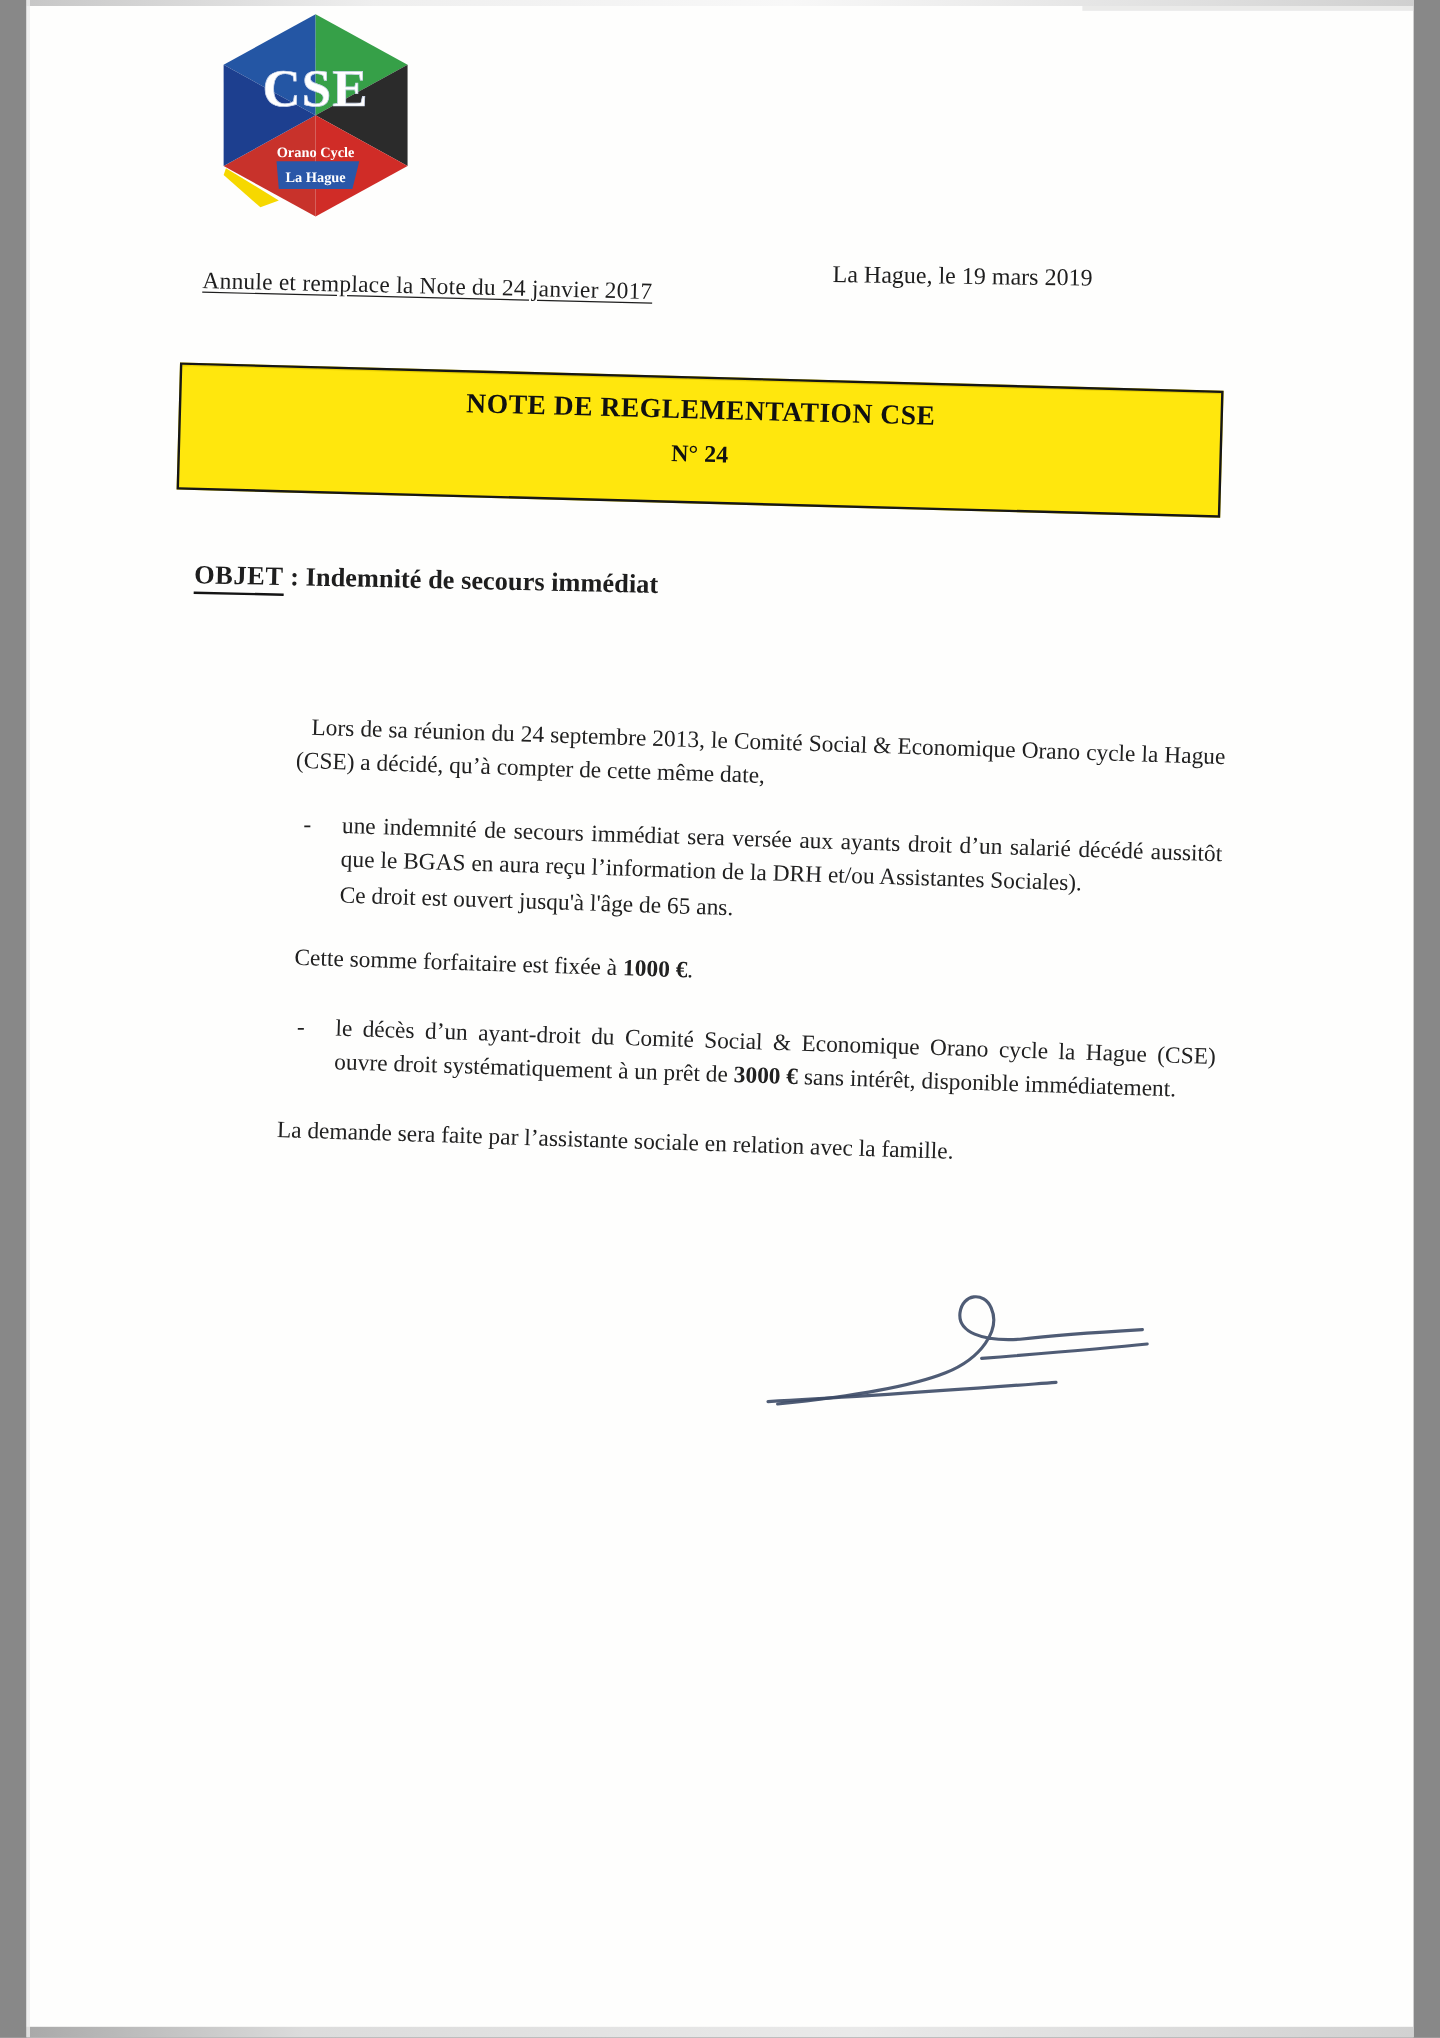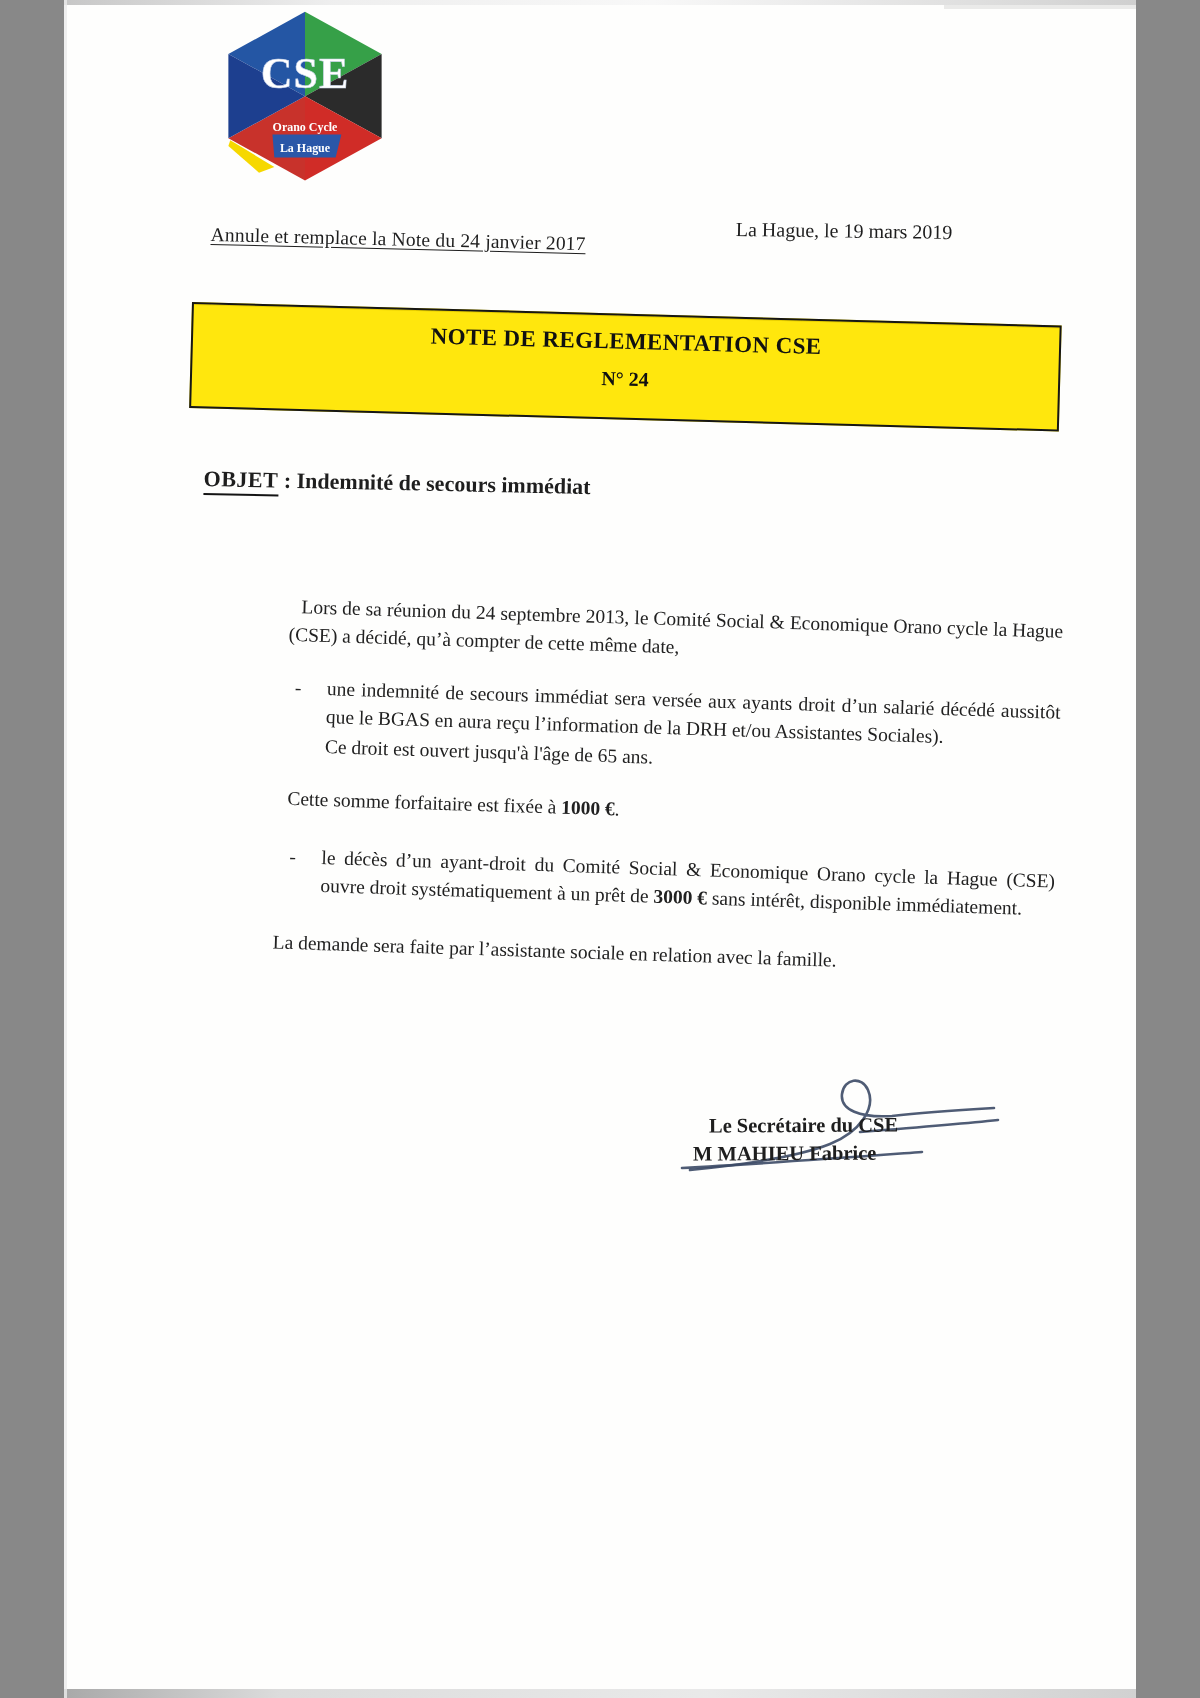--- a/index.html
+++ b/index.html
@@ -1,17 +1,17 @@
 <!DOCTYPE html>
 <html><head>
 <meta charset="utf-8">
 <style>
   html,body{margin:0;padding:0;background:#888;}
   .page{
-    position:relative;width:1072px;height:1698px;margin:0 auto;
+    position:relative;width:1156px;height:1698px;margin:0 auto;
     background:#fefefdf5;background-color:#fefefd;overflow:hidden;
     font-family:"Liberation Serif","DejaVu Serif",serif;color:#1e1e1e;
   }
   
   .edge{position:absolute;pointer-events:none;}
   .edge-top{top:0;left:0;width:100%;height:5px;
     background:linear-gradient(90deg,#bdbdbd,#ececec 25%,#f7f7f7 55%,#d9d9d9 85%,#c7c7c7);opacity:.85;}
   .edge-top2{top:5px;left:880px;width:320px;height:4px;background:#dcdcdc;opacity:.6;}
   .edge-bottom{bottom:0;left:0;width:100%;height:9px;
     background:linear-gradient(90deg,#9f9f9f,#d8d8d8 20%,#e7e7e7 60%,#cccccc);opacity:.9;}
@@ -127,18 +127,14 @@
 
     <div class="closing">La demande sera faite par l’assistante sociale en relation avec la famille.</div>
 
   </div>
 
   <svg class="scribble" viewBox="0 0 350 140">
     <path d="M 30,118 C 90,112 140,104 170,92 C 200,80 216,56 208,38 C 202,24 184,26 182,42 C 180,58 200,66 232,64 C 266,60 300,58 334,56"></path>
     <path d="M 22,116 C 100,112 180,106 262,100"></path>
     <path d="M 200,80 C 250,76 300,72 338,68"></path>
   </svg>
-  <div class="signature">
-    <div class="sig-role">Le Secrétaire du CSE</div>
-    <div class="sig-name">M MAHIEU Fabrice</div>
-  </div>
 
 </div>
 
 </body></html>

